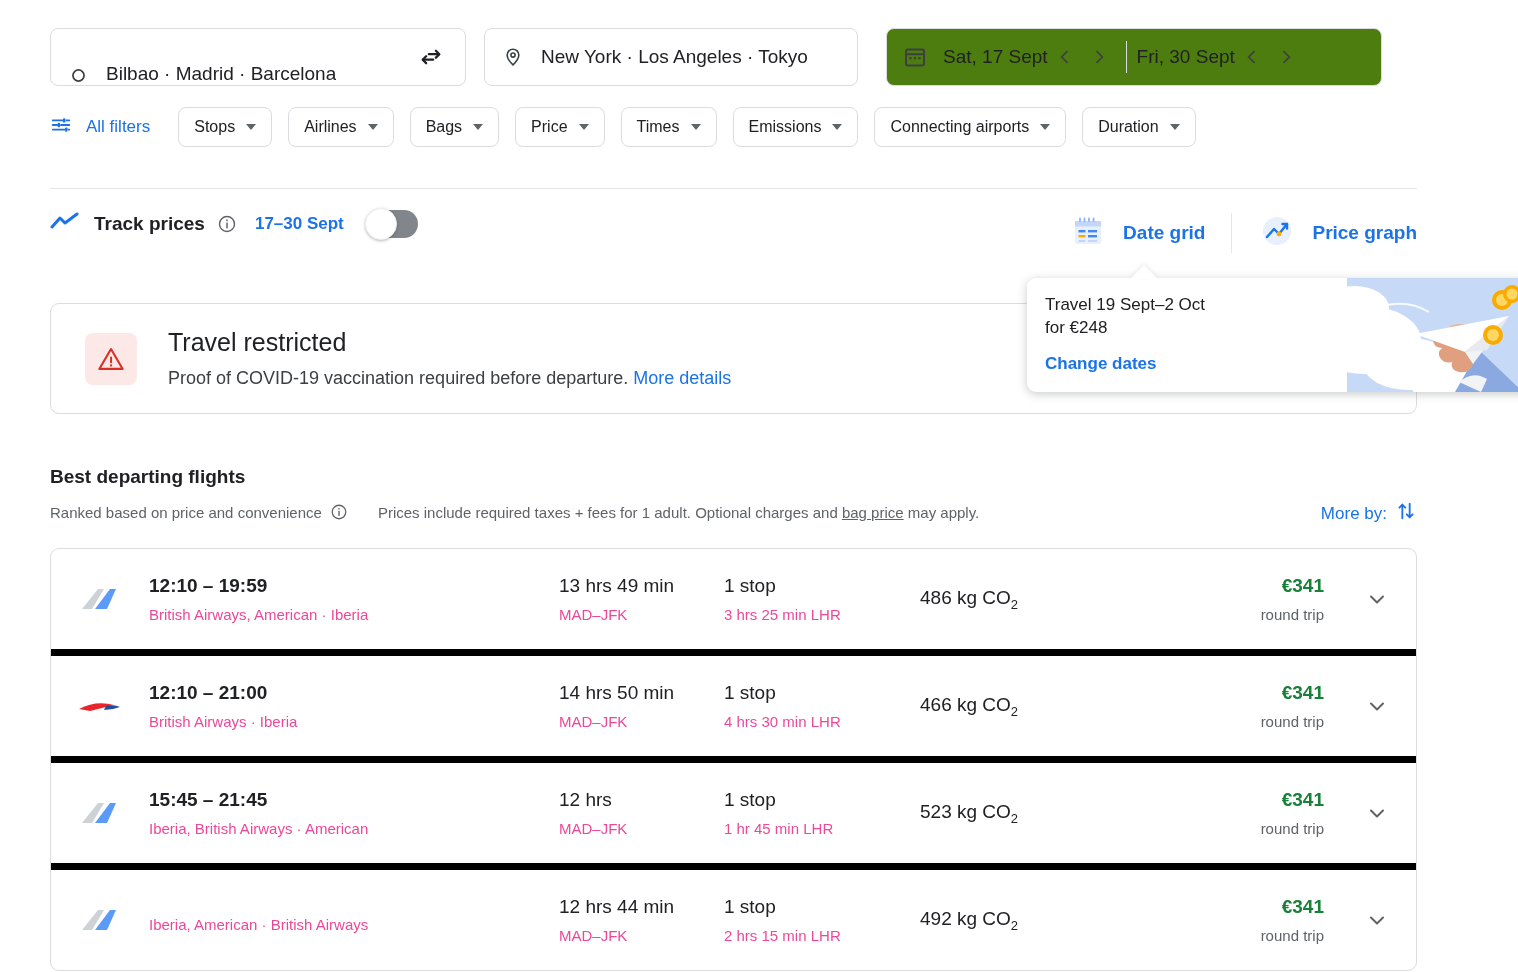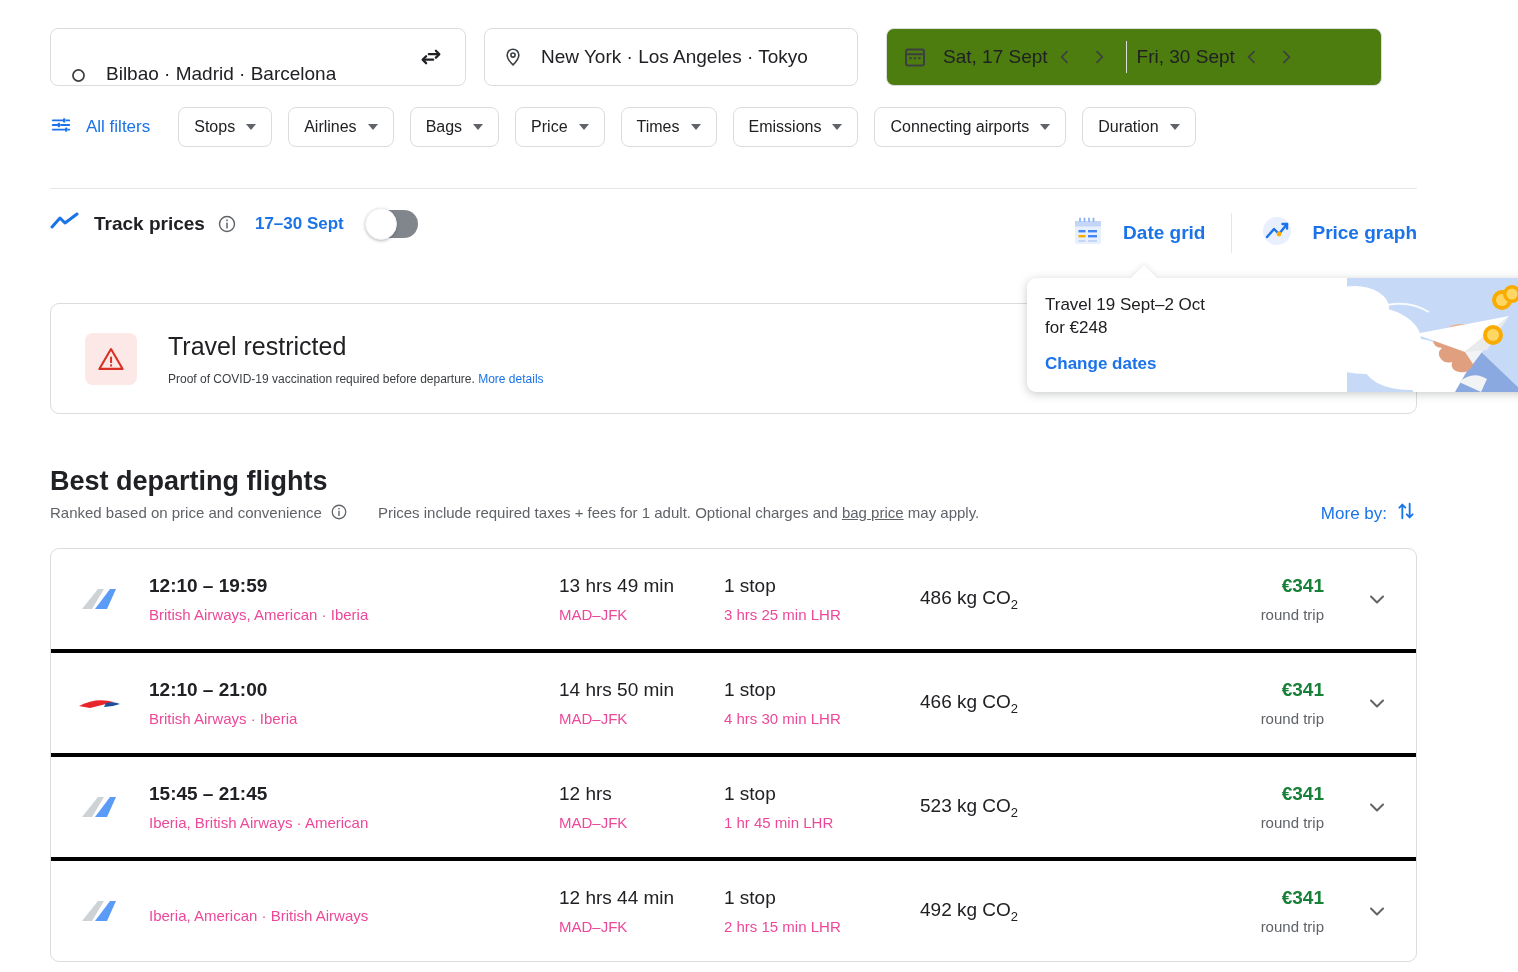--- a/index.html
+++ b/index.html
@@ -235,30 +235,30 @@
   .warn-box {
     width: 52px; height: 52px;
     background: #fce8e6;
     border-radius: 8px;
     display: flex; align-items: center; justify-content: center;
     flex: 0 0 auto;
   }
   .restricted .rtext { margin-left: 31px; }
   .restricted .rtitle { font-size: 25px; color: #202124; }
   .restricted .rsub {
-    font-size: 12px; color: #3c4043; margin-top: 11px;
+    font-size: 18px; color: #3c4043; margin-top: 11px;
   }
   .restricted .rsub a {
     color: #1a73e8; text-decoration: none; cursor: pointer;
   }
 
   
   .bdf-title {
     position: absolute; left: 50px; top: 466px;
-    font-size: 27px; font-weight: bold; color: #202124;
+    font-size: 19px; font-weight: bold; color: #202124;
   }
   .bdf-sub {
     position: absolute; left: 50px; top: 503px;
     display: flex; align-items: center;
     font-size: 15px; color: #5f6368;
   }
   .bdf-sub .ranked { color: #5f6368; }
   .bdf-sub .info-ico2 { margin: 0 10px 0 8px; display: flex; }
   .bdf-sub .prices { color: #5f6368; margin-left: 20px;}
   .bdf-sub .prices u { text-decoration: underline; cursor: pointer;}
@@ -277,21 +277,21 @@
     width: 1367px;
     border: 1px solid #dadce0;
     border-radius: 9px;
     box-sizing: border-box;
     background: #fff;
     overflow: hidden;
   }
   .frow {
     height: 100px;
     display: flex; align-items: center;
-    border-bottom: 4px solid #000000;
+    border-bottom: 7px solid #000000;
     cursor: pointer;
     position: relative;
   }
   .frow:last-child { border-bottom: none; }
   .f-logo {
     width: 98px; flex: 0 0 auto;
     display: flex; align-items: center; justify-content: center;
   }
   .f-times { width: 410px; flex: 0 0 auto; }
   .f-dur   { width: 165px; flex: 0 0 auto; }

